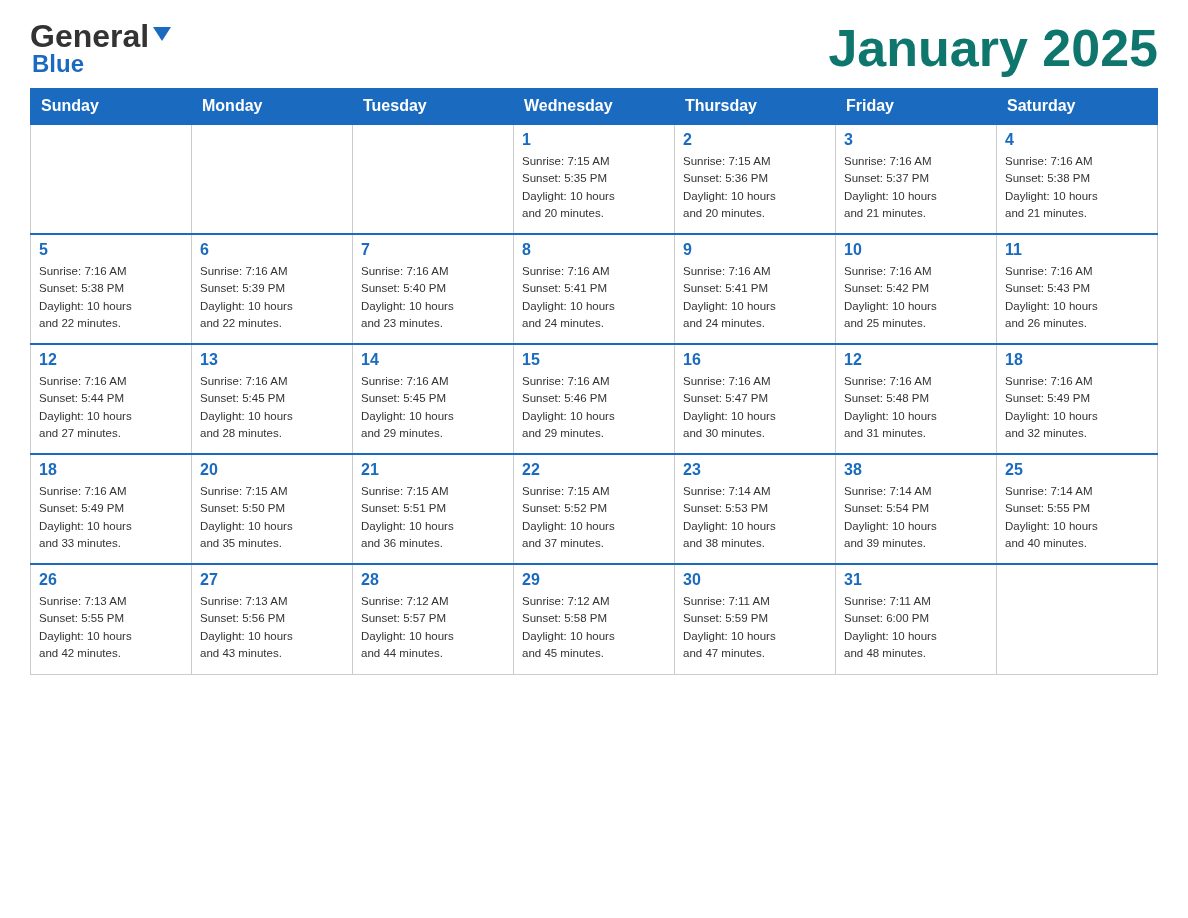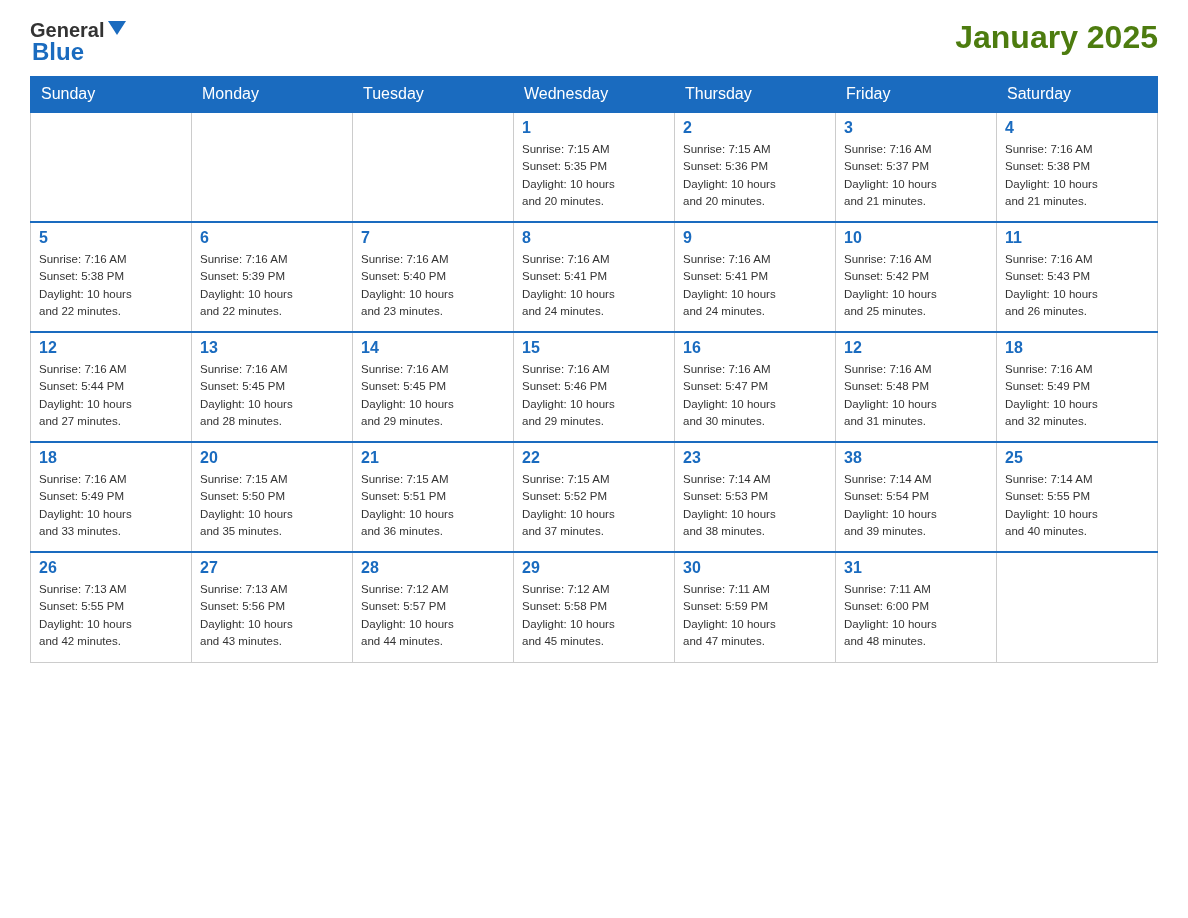--- a/index.html
+++ b/index.html
@@ -16,56 +16,56 @@
       justify-content: space-between;
       align-items: flex-start;
       margin-bottom: 10px;
     }
     .logo {
       display: flex;
       flex-direction: column;
       align-items: flex-start;
     }
     .logo-text {
-      font-size: 20px;
+      font-size: 32px;
       font-weight: bold;
       color: #333;
       line-height: 1;
     }
     .logo-line2 {
       font-size: 24px;
       font-weight: bold;
       color: #1a6bbf;
       margin-top: -2px;
       padding-left: 2px;
     }
     .title-area {
       text-align: right;
     }
     .calendar-title {
-      font-size: 32px;
-      font-weight: bold;
-      color: #4d7c0f;
+      font-size: 52px;
+      font-weight: bold;
+      color: #0f766e;
       line-height: 1.1;
     }
     .calendar-subtitle {
       font-size: 22px;
       color: #555;
       margin-top: 4px;
     }
     .calendar-table {
       width: 100%;
       border-collapse: collapse;
       margin-top: 10px;
     }
     .calendar-table th {
       background-color: #1a6bbf;
       color: #fff;
       font-size: 16px;
-      font-weight: normal;
+      font-weight: bold;
       padding: 8px 10px;
       text-align: left;
       border: 1px solid #1a6bbf;
     }
     .calendar-table td {
       border: 1px solid #ccc;
       padding: 6px 8px;
       vertical-align: top;
       width: 14.28%;
       min-height: 100px;

